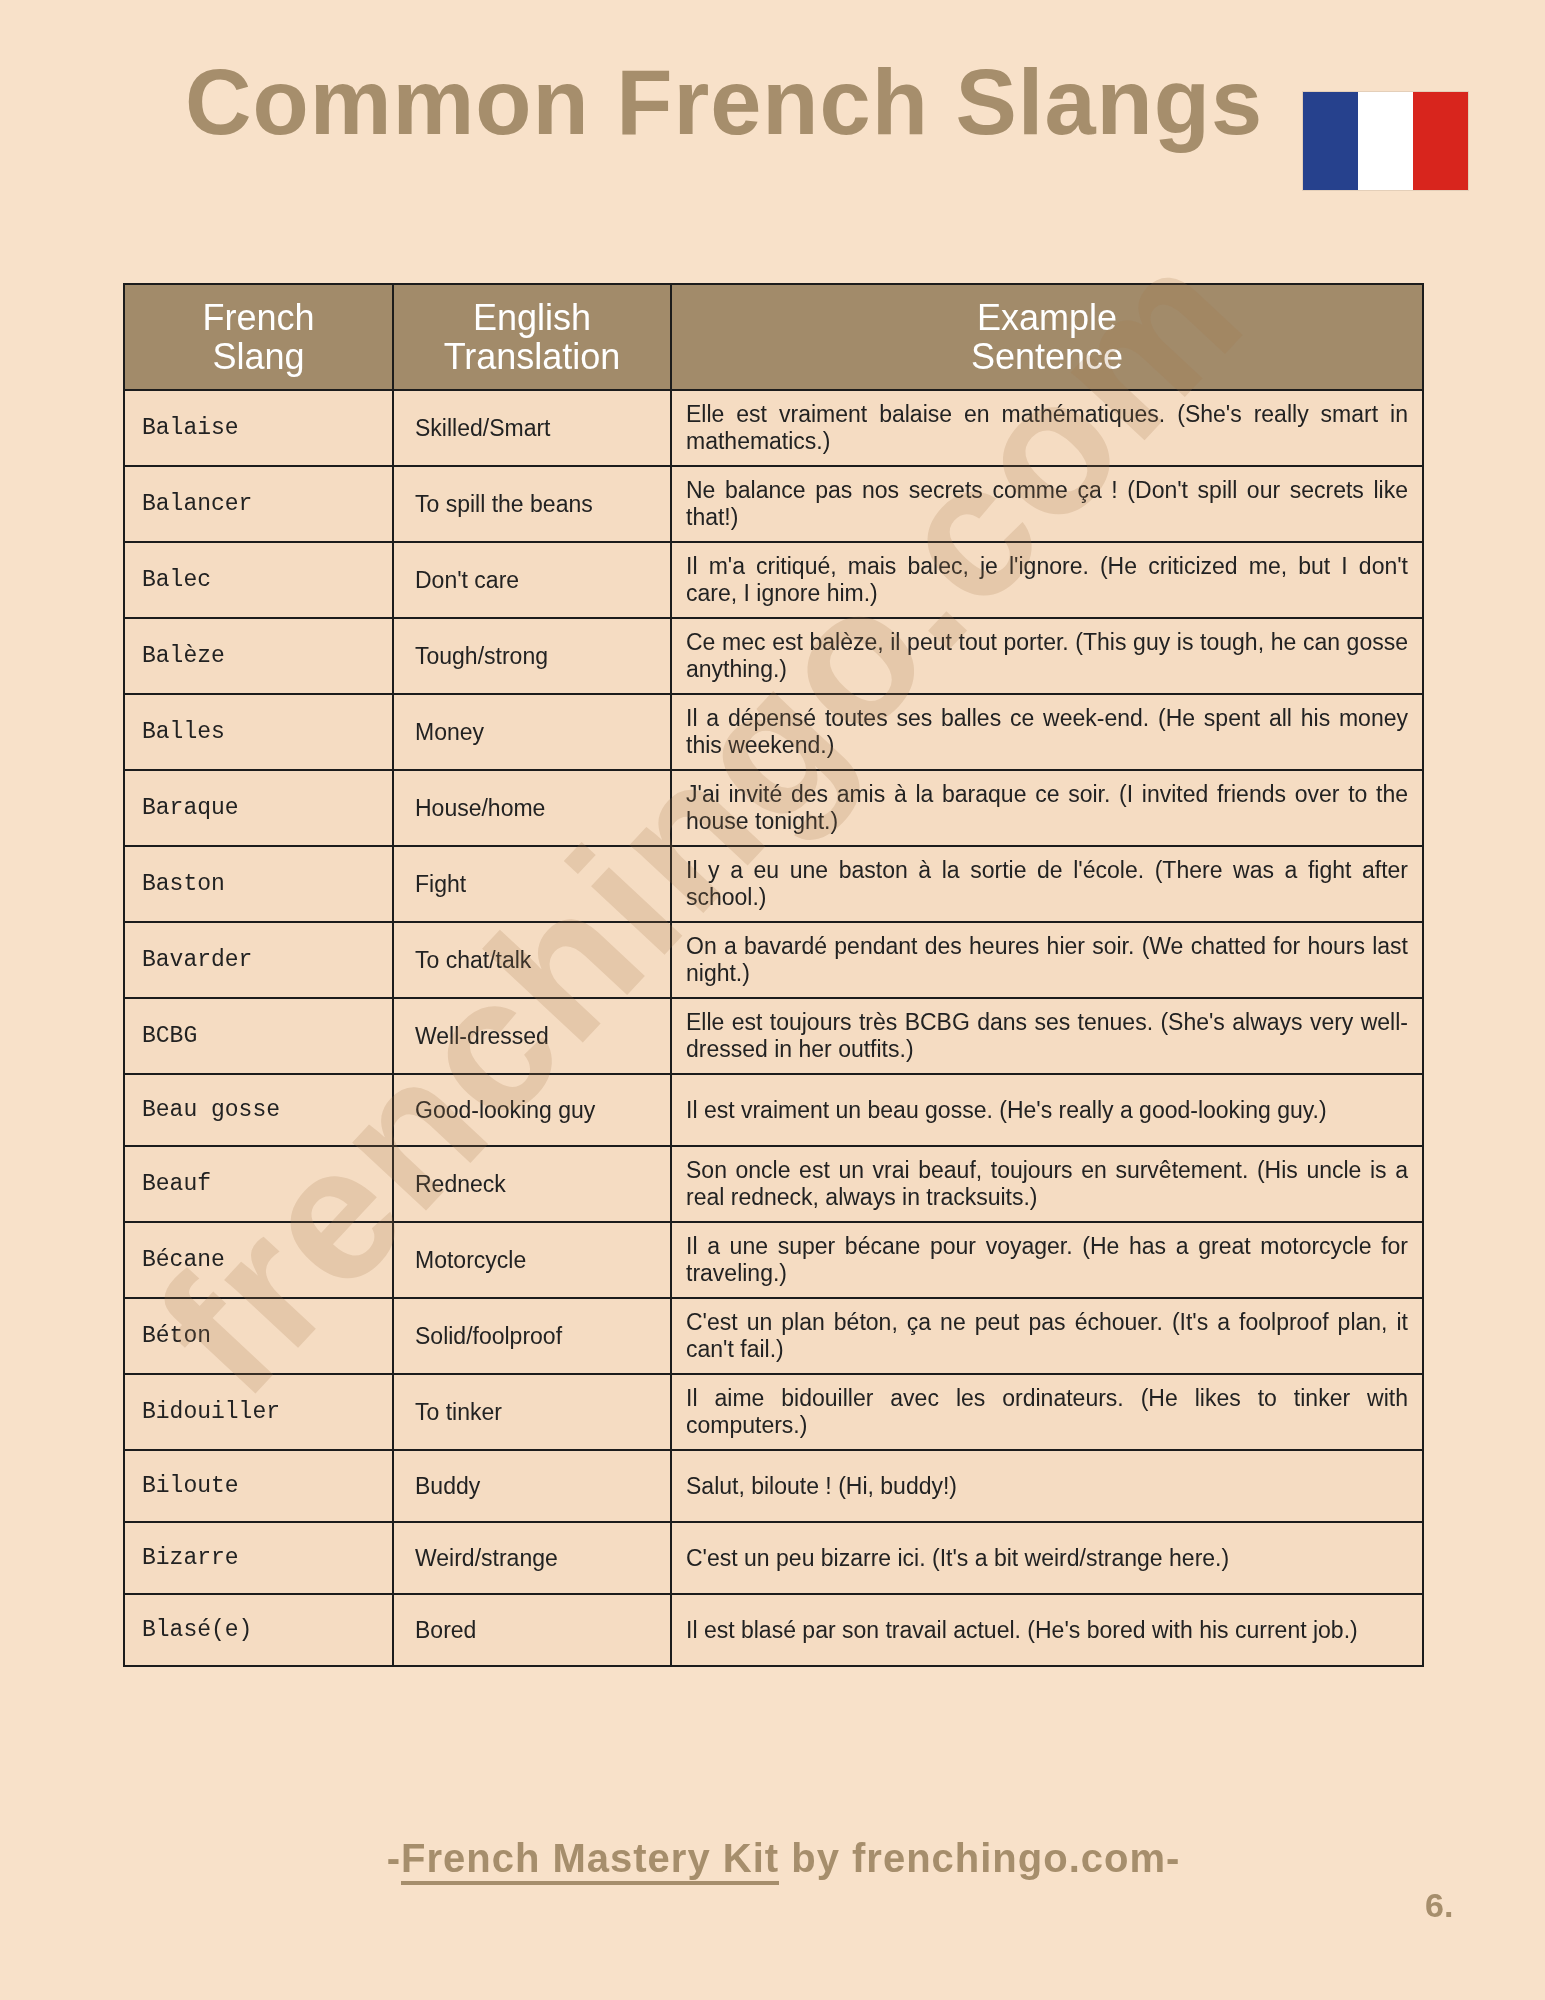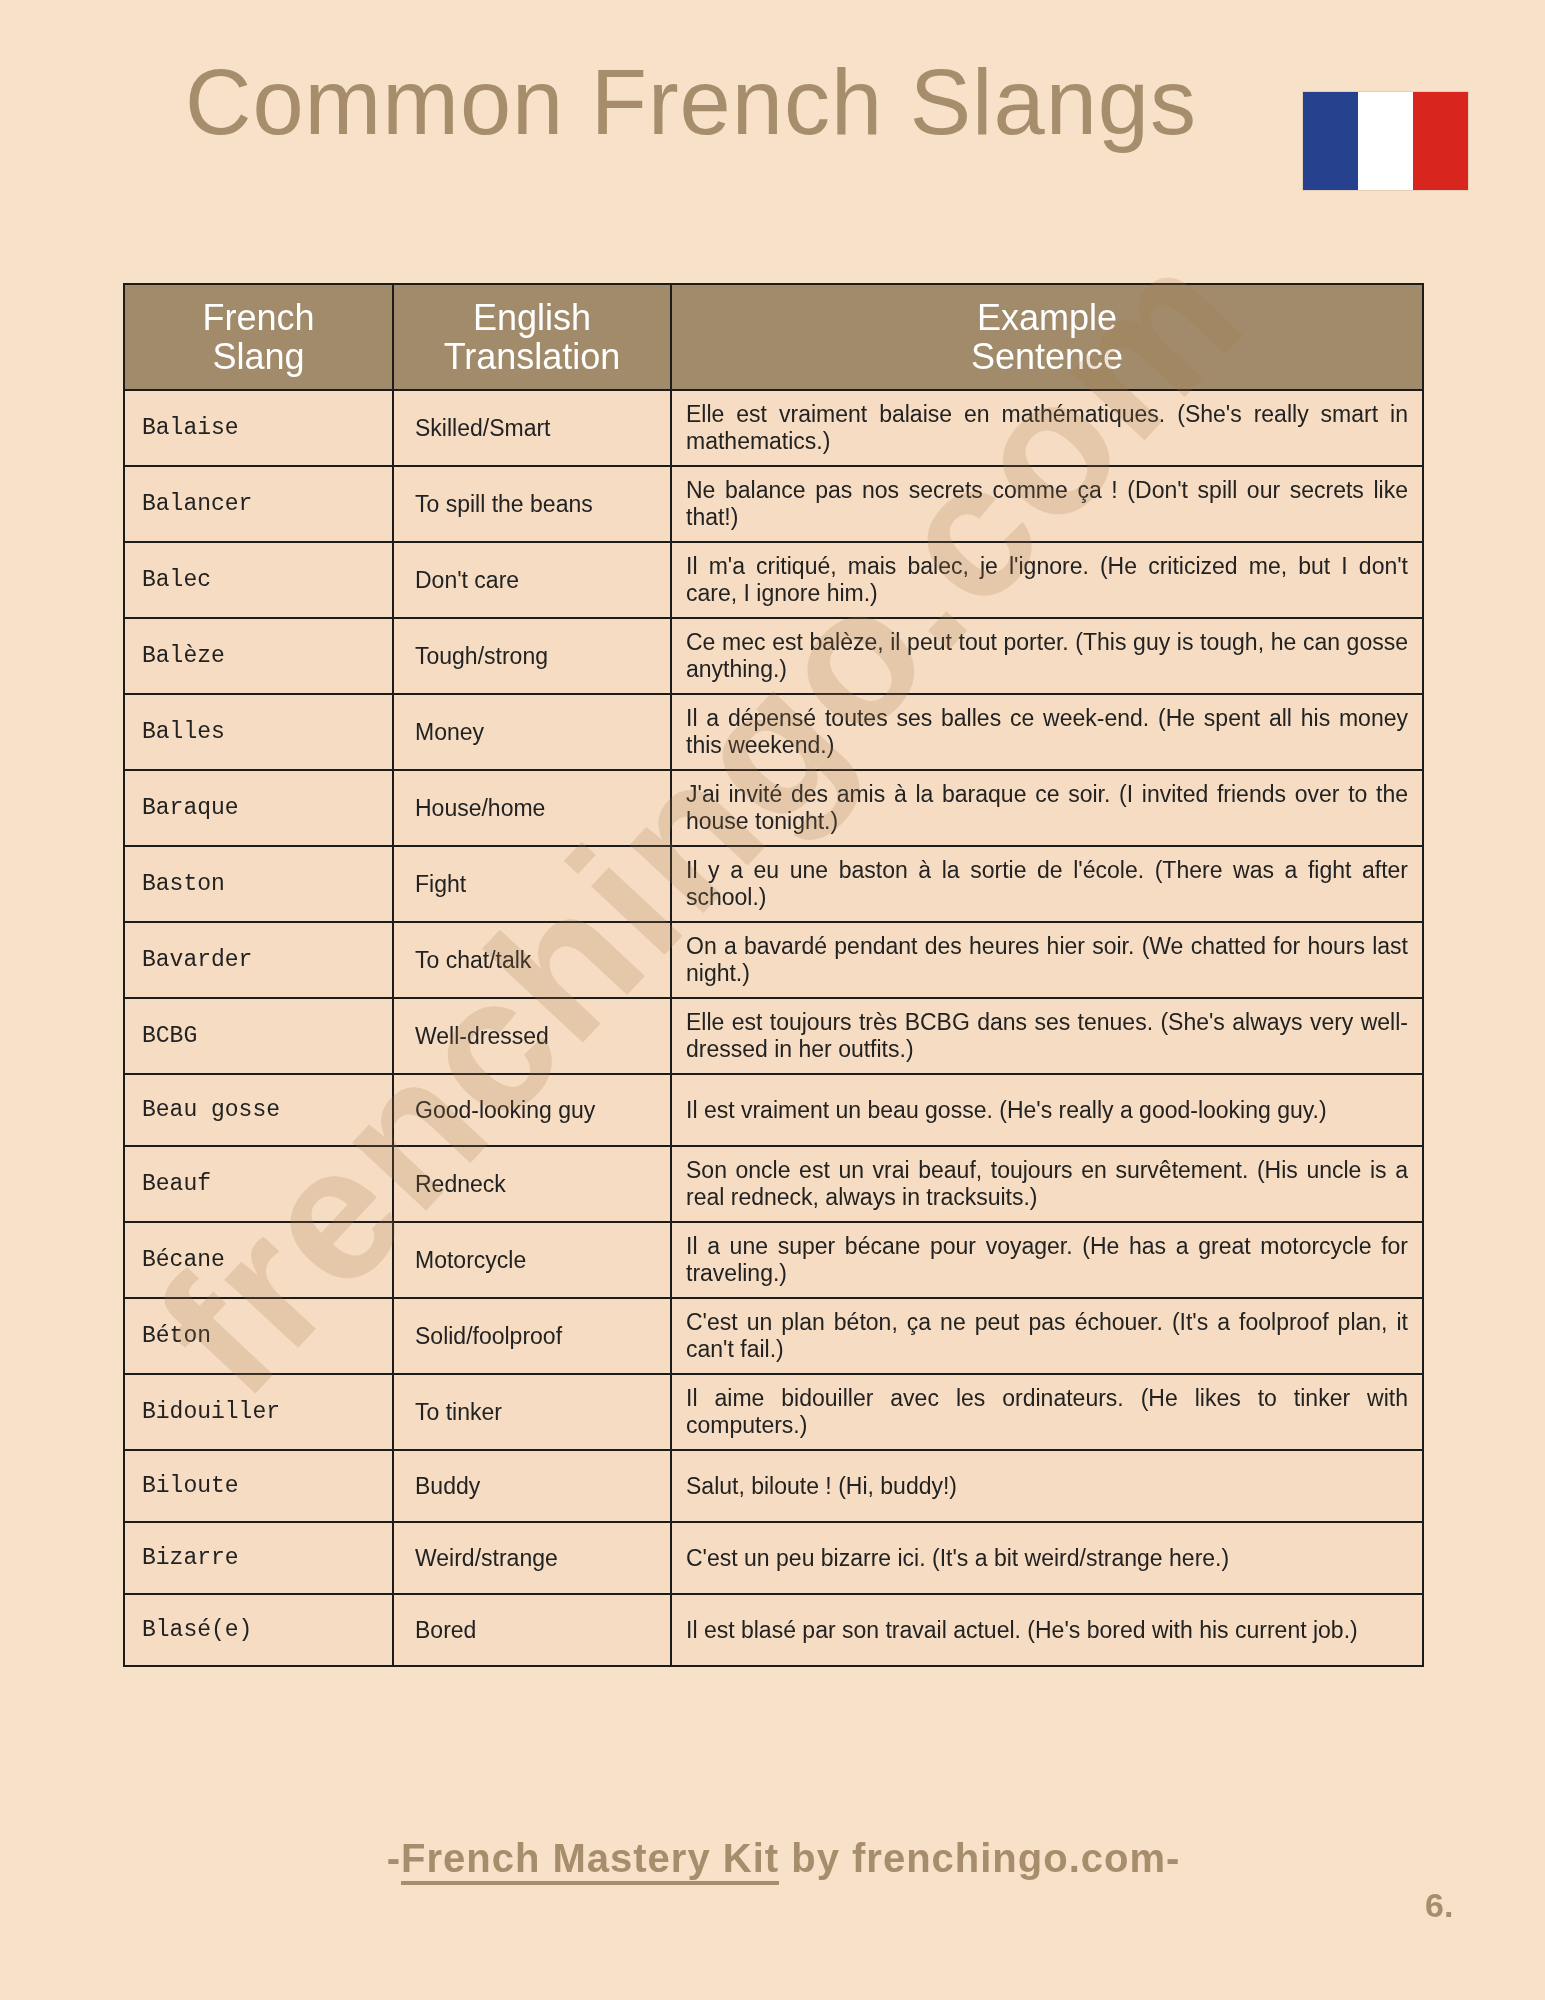--- a/index.html
+++ b/index.html
@@ -22,21 +22,21 @@
     position:relative;
     overflow:hidden;
   }
   .page{position:absolute;inset:0;}
 
   .title{
     position:absolute;
     left:185px;
     top:56px;
     font-size:92px;
-    font-weight:400;
+    font-weight:700;
     letter-spacing:1px;
     color:var(--accent-brown);
     line-height:1;
     white-space:nowrap;
   }
 
   .flag{
     position:absolute;
     left:1303px;
     top:92px;

